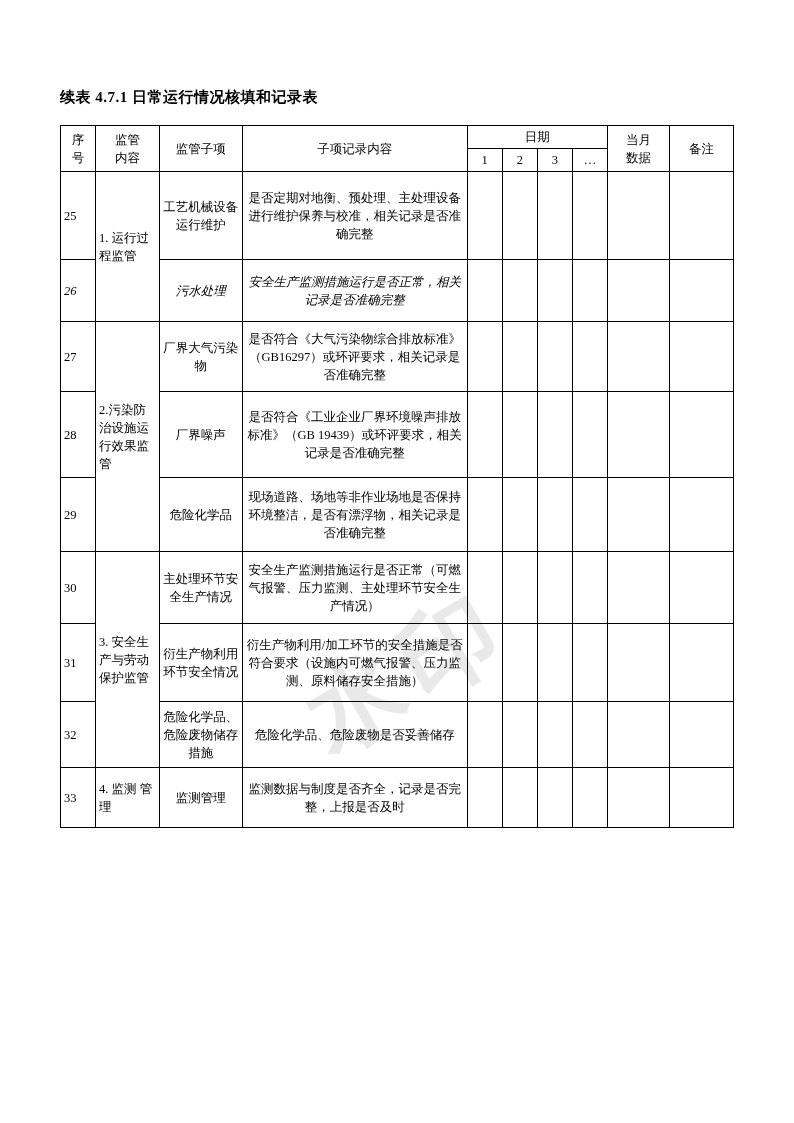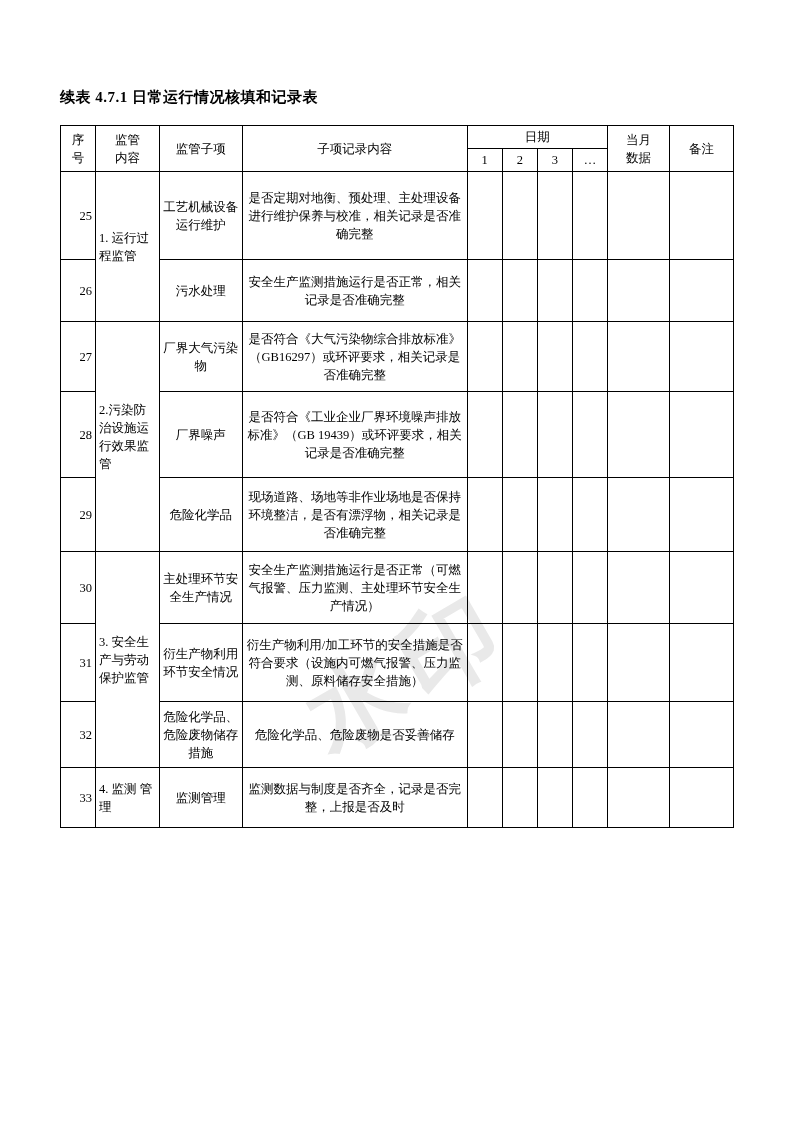--- a/index.html
+++ b/index.html
@@ -60,21 +60,21 @@
   .c-desc { width: 218px; }
   .c-d1, .c-d2, .c-d3, .c-d4 { width: 34px; }
   .c-month { width: 60px; }
   .c-remark { width: 62px; }
 
   .hdr-two-line {
     text-align: center;
     line-height: 1.35;
   }
   td.seq {
-    text-align: right;
+    text-align: left;
     vertical-align: middle;
   }
   td.cat {
     text-align: left;
     vertical-align: middle;
     line-height: 1.5;
   }
   td.cat.vert {
     letter-spacing: 0px;
   }
@@ -171,21 +171,21 @@
           <td class="sub">工艺机械设备运行维护</td>
           <td class="desc">是否定期对地衡、预处理、主处理设备进行维护保养与校准，相关记录是否准确完整</td>
           <td class="blank"></td>
           <td class="blank"></td>
           <td class="blank"></td>
           <td class="blank"></td>
           <td class="blank"></td>
           <td class="blank"></td>
         </tr>
 
-        <tr style="height:62px;">
+        <tr style="height:62px;font-style:italic;">
           <td class="seq">26</td>
           <td class="sub">污水处理</td>
           <td class="desc">安全生产监测措施运行是否正常，相关记录是否准确完整</td>
           <td class="blank"></td>
           <td class="blank"></td>
           <td class="blank"></td>
           <td class="blank"></td>
           <td class="blank"></td>
           <td class="blank"></td>
         </tr>

